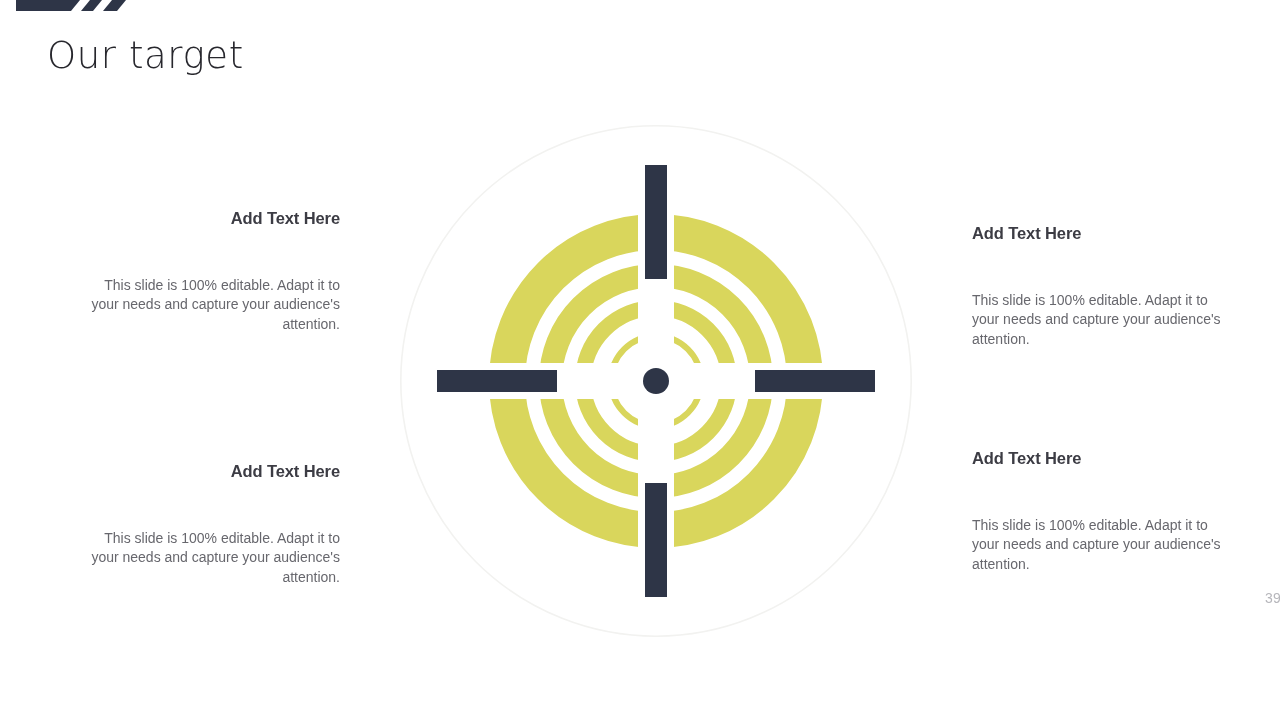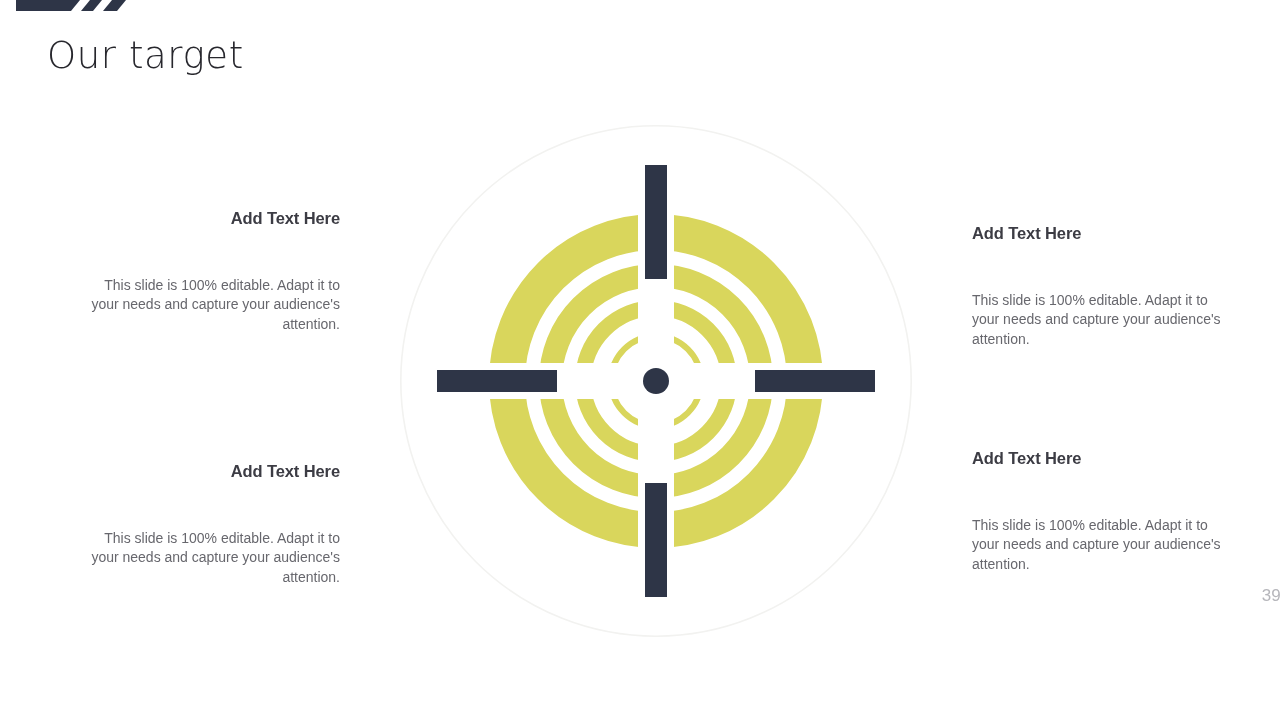--- a/index.html
+++ b/index.html
@@ -87,21 +87,21 @@
     width: 520px;
     height: 520px;
   }
   .target-wrap svg { display: block; width: 520px; height: 520px; }
 
   
   .page-number {
     position: absolute;
     right: 15px;
     bottom: 10px;
-    font-size: 17px;
+    font-size: 14px;
     color: #b6b6bb;
     letter-spacing: 0.2px;
   }
 </style>
 </head>
 <body>
 
 <div class="slide">
 
   <div class="deco-band">

